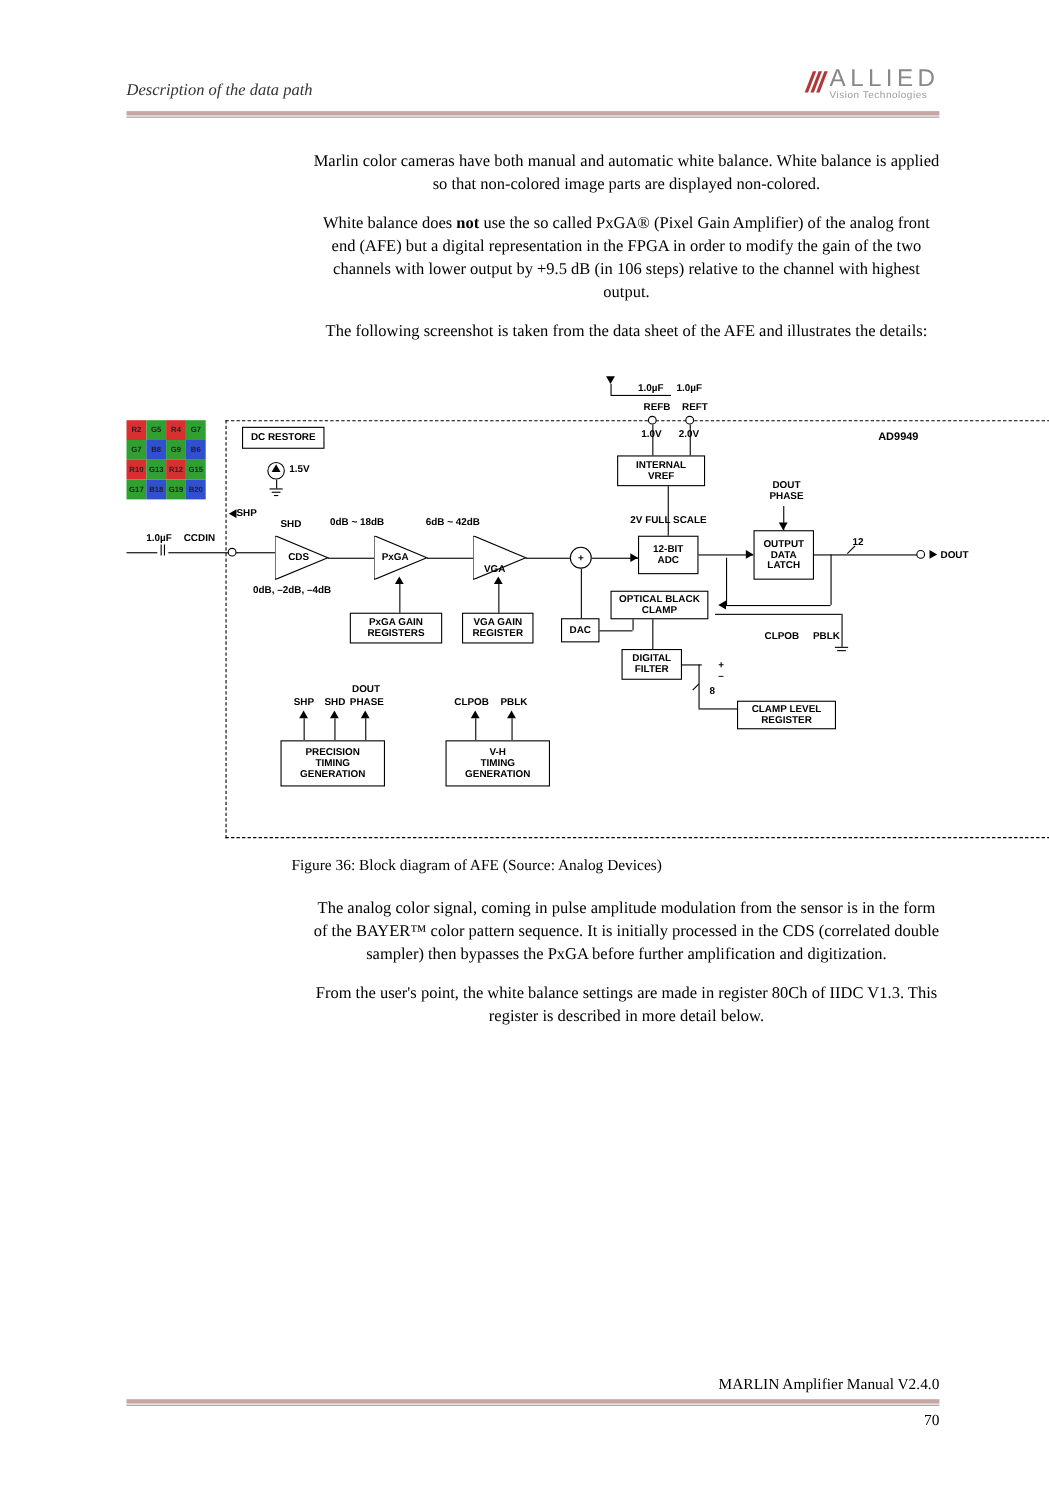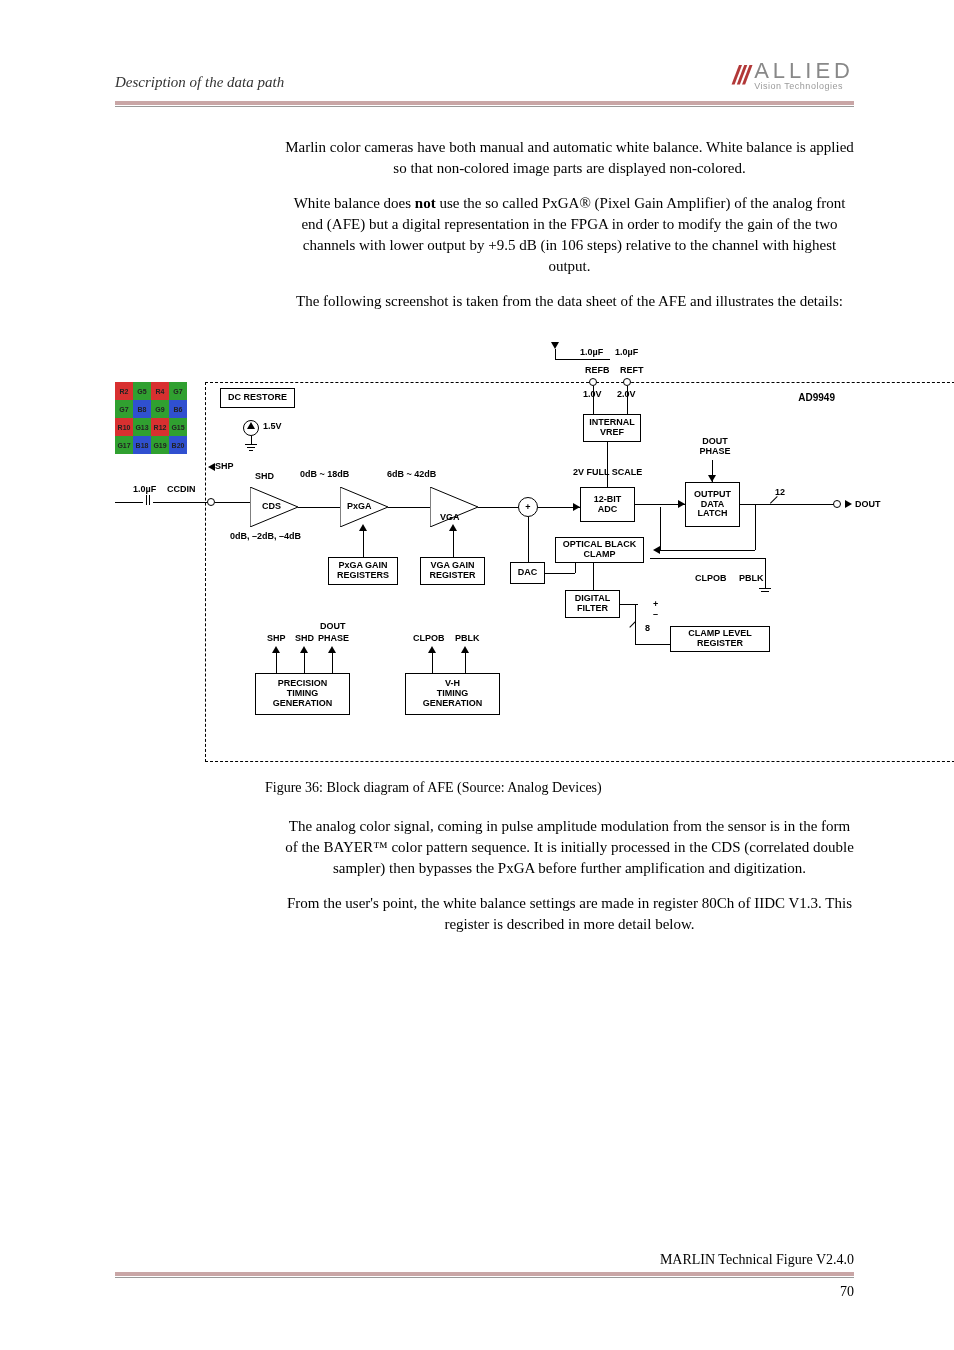--- a/index.html
+++ b/index.html
@@ -144,21 +144,21 @@
       <div class="dlabel" style="left:272px; top:128px;">6dB ~ 42dB</div>
 
       <div class="line hline" style="left:363px; top:165px; width:40px;"></div>
       <div class="circ" style="left:403px; top:155px; width:20px; height:20px; display:flex; align-items:center; justify-content:center;">+</div>
       <div class="line hline" style="left:423px; top:165px; width:42px;"></div>
       <div class="arrow-right" style="left:458px; top:161px;"></div>
 
       <div class="dbox" style="left:465px; top:145px; width:55px; height:35px;">12-BIT<br>ADC</div>
       <div class="dlabel" style="left:458px; top:126px;">2V FULL SCALE</div>
 
-      <div class="dbox" style="left:468px; top:72px; width:58px; height:28px;">INTERNAL<br>VREF</div>
+      <div class="dbox" style="left:446px; top:72px; width:80px; height:28px;">INTERNAL<br>VREF</div>
       <div class="line vline" style="left:492px; top:100px; height:45px;"></div>
 
       <div class="dlabel" style="left:465px; top:6px;">1.0µF</div>
       <div class="dlabel" style="left:500px; top:6px;">1.0µF</div>
       <div class="dlabel" style="left:470px; top:24px;">REFB</div>
       <div class="dlabel" style="left:505px; top:24px;">REFT</div>
       <div class="circ" style="left:474px; top:36px; width:8px; height:8px;"></div>
       <div class="circ" style="left:508px; top:36px; width:8px; height:8px;"></div>
       <div class="line vline" style="left:478px; top:44px; height:28px;"></div>
       <div class="line vline" style="left:512px; top:44px; height:28px;"></div>
@@ -193,33 +193,33 @@
       <div class="line hline" style="left:430px; top:231px; width:30px;"></div>
       <div class="line vline" style="left:460px; top:221px; height:10px;"></div>
 
       <div class="dbox" style="left:450px; top:248px; width:55px; height:28px;">DIGITAL<br>FILTER</div>
       <div class="line vline" style="left:478px; top:221px; height:27px;"></div>
       <div class="dlabel" style="left:530px; top:282px;">8</div>
       <div style="position:absolute; left:516px; top:281px; width:8px; height:8px; border-left:1px solid #000; transform:rotate(45deg);"></div>
       <div class="dlabel" style="left:538px; top:258px;">+</div>
       <div class="dlabel" style="left:538px; top:268px;">–</div>
 
-      <div class="dbox" style="left:555px; top:284px; width:100px; height:26px;">CLAMP LEVEL<br>REGISTER</div>
+      <div class="dbox" style="left:555px; top:295px; width:90px; height:26px;">CLAMP LEVEL<br>REGISTER</div>
       <div class="line vline" style="left:520px; top:262px; height:40px;"></div>
       <div class="line hline" style="left:520px; top:302px; width:35px;"></div>
       <div class="line hline" style="left:505px; top:262px; width:18px;"></div>
 
       <div class="dlabel" style="left:580px; top:232px;">CLPOB</div>
       <div class="dlabel" style="left:624px; top:232px;">PBLK</div>
       <div class="line hline" style="left:535px; top:216px; width:115px;"></div>
       <div class="line vline" style="left:650px; top:216px; height:30px;"></div>
       <div class="line hline" style="left:644px; top:246px; width:12px;"></div>
       <div class="line hline" style="left:646px; top:249px; width:8px;"></div>
 
-      <div class="dbox" style="left:213px; top:215px; width:70px; height:28px;">PxGA GAIN<br>REGISTERS</div>
+      <div class="dbox" style="left:203px; top:215px; width:84px; height:28px;">PxGA GAIN<br>REGISTERS</div>
       <div class="line vline" style="left:248px; top:185px; height:30px;"></div>
       <div class="arrow-up" style="left:244px; top:182px;"></div>
 
       <div class="dbox" style="left:305px; top:215px; width:65px; height:28px;">VGA GAIN<br>REGISTER</div>
       <div class="line vline" style="left:338px; top:185px; height:30px;"></div>
       <div class="arrow-up" style="left:334px; top:182px;"></div>
 
       <div class="dlabel" style="left:152px; top:292px;">SHP</div>
       <div class="dlabel" style="left:180px; top:292px;">SHD</div>
       <div class="dlabel" style="left:205px; top:280px; text-align:center;">DOUT</div>
@@ -244,19 +244,19 @@
     </div>
     <div class="figure-caption">Figure 36: Block diagram of AFE (Source: Analog Devices)</div>
   </div>
 
   <div class="body-text" style="margin-top:18px;">
     <p>The analog color signal, coming in pulse amplitude modulation from the sensor is in the form of the BAYER™ color pattern sequence. It is initially processed in the CDS (correlated double sampler) then bypasses the PxGA before further amplification and digitization.</p>
     <p>From the user's point, the white balance settings are made in register 80Ch of IIDC V1.3. This register is described in more detail below.</p>
   </div>
 
   <div class="footer">
-    <div class="footer-text">MARLIN Technical Figure V2.4.0</div>
+    <div class="footer-text">MARLIN Amplifier Manual V2.4.0</div>
     <div class="footer-rule"></div>
     <div class="footer-thin"></div>
     <div class="page-num">70</div>
   </div>
 
 </div>
 
 </body></html>

